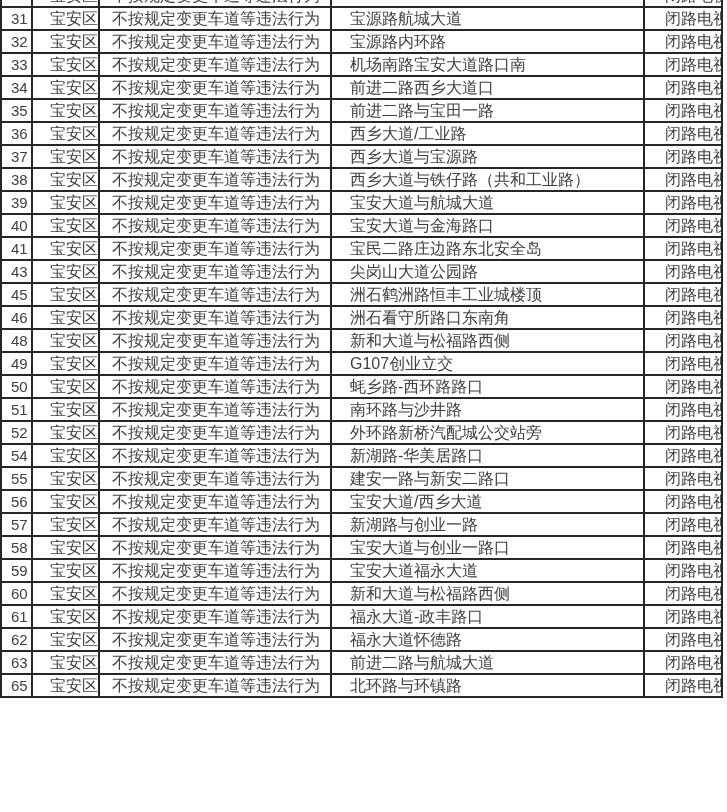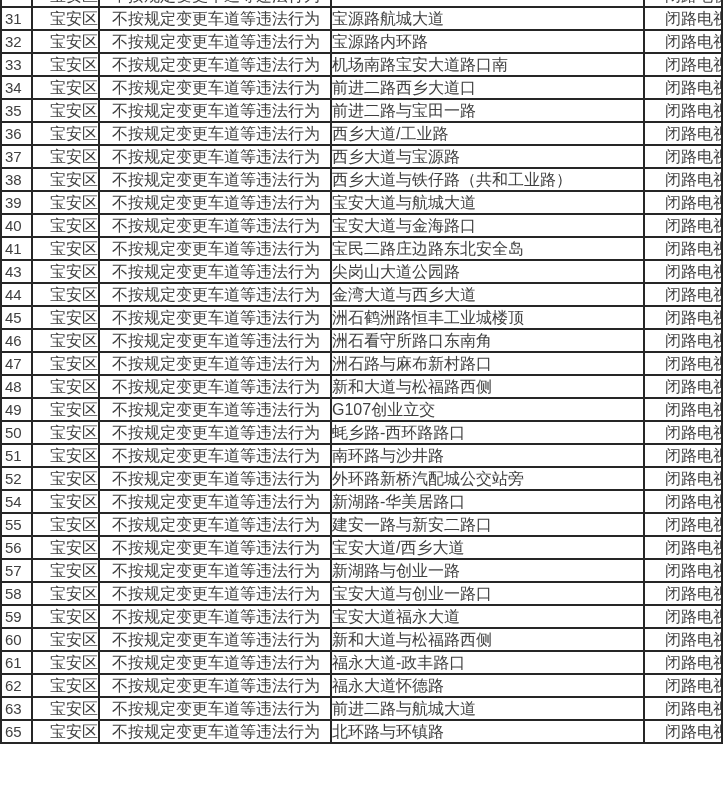--- a/index.html
+++ b/index.html
@@ -36,24 +36,24 @@
     height: 21px;
     line-height: 21px;
     padding: 0 2px 0 3px;
     font-size: 16px;
     color: var(--text-color);
     white-space: nowrap;
     overflow: hidden;
     vertical-align: middle;
     text-align: left;
   }
-  table.loc-table td:nth-child(1) { font-size: 15px; padding-left: 3px; }
+  table.loc-table td:nth-child(1) { font-size: 15px; padding-left: 9px; }
   table.loc-table td:nth-child(2) { padding-left: 17px; }
   table.loc-table td:nth-child(3) { padding-left: 12px; }
-  table.loc-table td:nth-child(4) { padding-left: 0; }
+  table.loc-table td:nth-child(4) { padding-left: 18px; }
   table.loc-table td:nth-child(5) { padding-left: 20px; }
 </style>
 </head>
 <body>
 
 <div class="viewport">
   <table class="loc-table">
     <colgroup>
       <col style="width:31px">
       <col style="width:67px">
@@ -147,45 +147,31 @@
           <td>闭路电视</td>
         </tr>
         <tr>
           <td>43</td>
           <td>宝安区</td>
           <td>不按规定变更车道等违法行为</td>
           <td>尖岗山大道公园路</td>
           <td>闭路电视</td>
         </tr>
         <tr>
-          <td>44</td>
-          <td>宝安区</td>
-          <td>不按规定变更车道等违法行为</td>
-          <td>金湾大道与西乡大道</td>
-          <td>闭路电视</td>
-        </tr>
-        <tr>
           <td>45</td>
           <td>宝安区</td>
           <td>不按规定变更车道等违法行为</td>
           <td>洲石鹤洲路恒丰工业城楼顶</td>
           <td>闭路电视</td>
         </tr>
         <tr>
           <td>46</td>
           <td>宝安区</td>
           <td>不按规定变更车道等违法行为</td>
           <td>洲石看守所路口东南角</td>
-          <td>闭路电视</td>
-        </tr>
-        <tr>
-          <td>47</td>
-          <td>宝安区</td>
-          <td>不按规定变更车道等违法行为</td>
-          <td>洲石路与麻布新村路口</td>
           <td>闭路电视</td>
         </tr>
         <tr>
           <td>48</td>
           <td>宝安区</td>
           <td>不按规定变更车道等违法行为</td>
           <td>新和大道与松福路西侧</td>
           <td>闭路电视</td>
         </tr>
         <tr>

